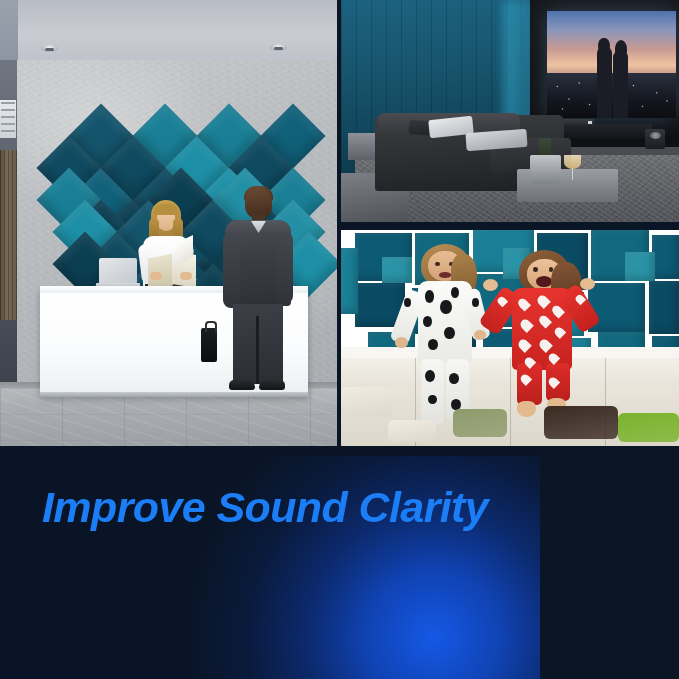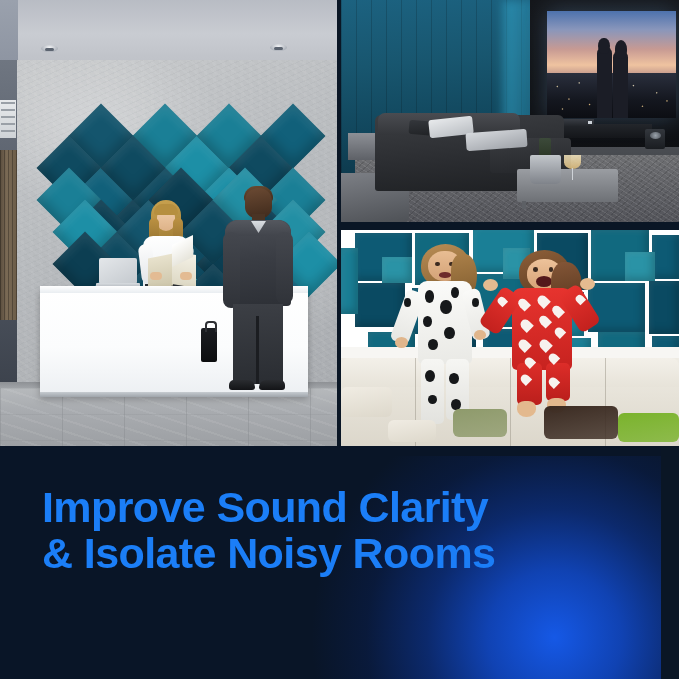--- a/index.html
+++ b/index.html
@@ -227,22 +227,22 @@
   .k-suit{position:absolute;border-radius:9px 9px 5px 5px;}
   .k-arm{position:absolute;border-radius:6px;}
   .k-leg{position:absolute;border-radius:5px;}
   .k-hand{position:absolute;border-radius:50%;}
   .k-foot{position:absolute;border-radius:40% 40% 50% 50%;}
   .spotdot{position:absolute;border-radius:50%;}
   .heartdot{position:absolute;background:#f7f2ef;border-radius:50% 50% 0 0;transform:rotate(-45deg);}
   .kd-top{position:absolute;left:0;top:0;width:100%;height:4px;background:#0a1625;}
 
   
-  .banner{position:absolute;left:0;top:446px;width:661px;height:233px;
-    background:#091527;overflow:hidden;}
+  .banner{position:absolute;left:0;top:446px;width:540px;height:233px;
+    background:#091527;overflow:hidden;font-style:italic;}
   .banner-glow{position:absolute;right:-70px;top:10px;width:420px;height:330px;
     background:radial-gradient(circle at 58% 55%,
       rgba(22,92,240,.95) 0%,
       rgba(18,78,214,.80) 22%,
       rgba(14,58,165,.55) 42%,
       rgba(10,38,110,.28) 62%,
       rgba(9,21,39,0) 80%);}
   .banner-inner{position:relative;z-index:2;padding:38px 0 0 42px;}
   .headline{margin:0;color:#1b7ef7;font-size:43px;line-height:1.07;
     font-weight:700;letter-spacing:-.6px;}
@@ -497,17 +497,16 @@
         </div>
       <div class="kd-top"></div>
     </div>
   </div>
 
   <div class="banner">
     <div class="banner-glow"></div>
     <div class="banner-inner">
       <h1 class="headline">
         <span class="l1">Improve Sound Clarity</span>
-        <span class="l2">&amp; Isolate Noisy Rooms</span>
       </h1>
     </div>
   </div>
 </div>
 
 </body></html>

